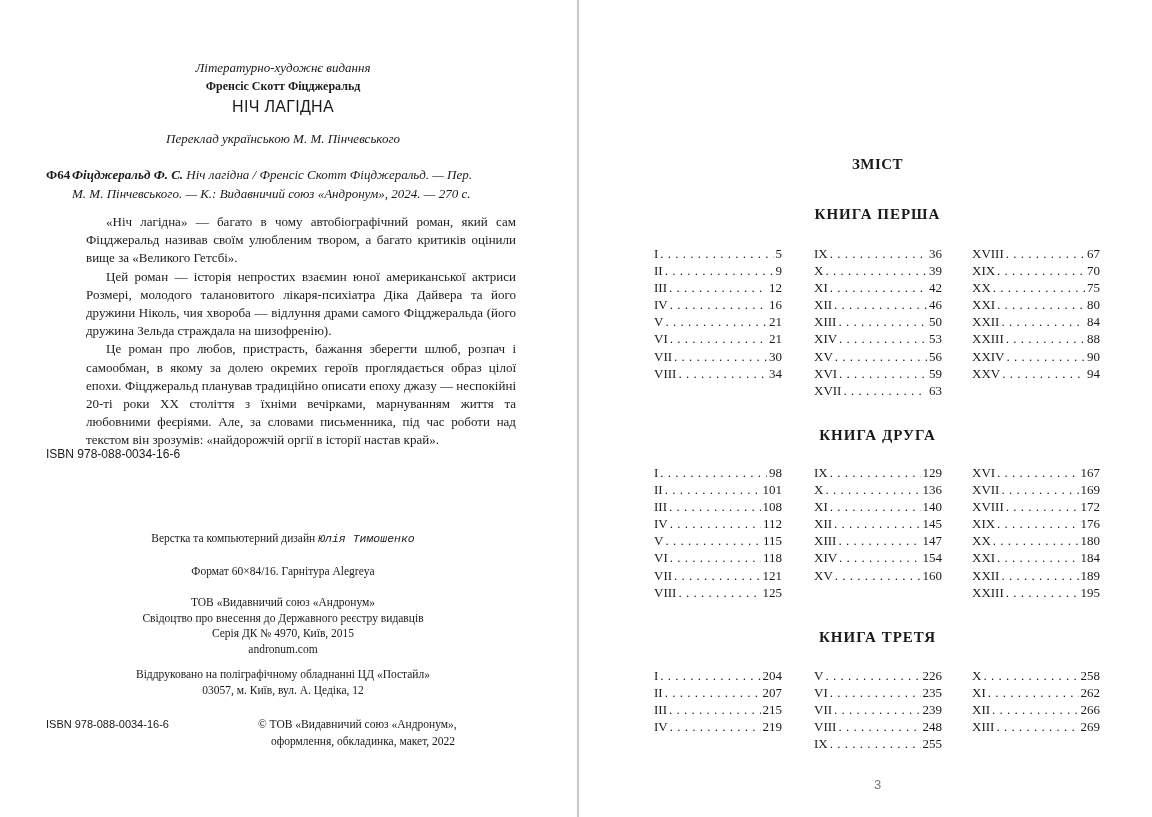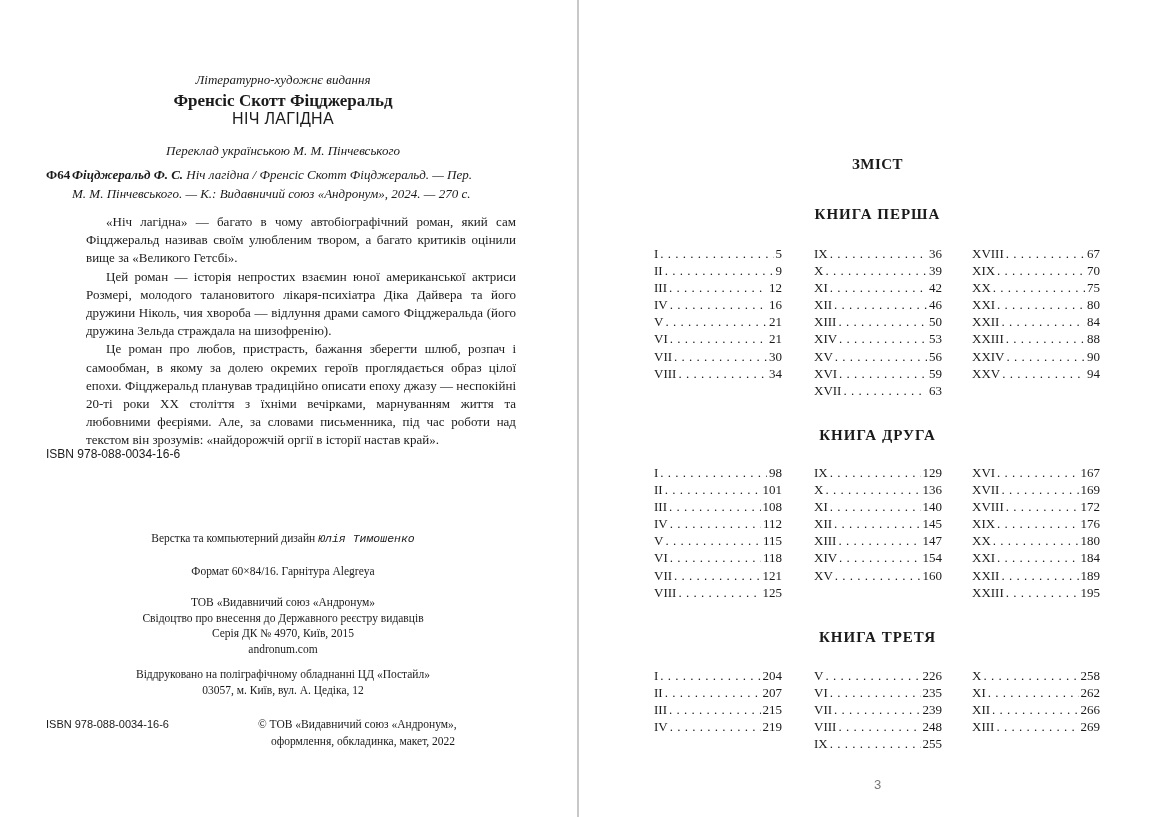--- a/index.html
+++ b/index.html
@@ -41,31 +41,30 @@
       background: #c8c8c8;
     }
 
     
     .center-line {
       position: absolute;
       left: 46px;
       width: 474px;
       text-align: center;
       white-space: nowrap;
-      margin-top: 12px;
     }
     .genre {
       top: 60px;
       font-style: italic;
       font-size: 13px;
     }
     .author {
       top: 79px;
       font-weight: bold;
-      font-size: 17px;
+      font-size: 12px;
     }
     .title {
       top: 98px;
       font-size: 16px;
       letter-spacing: 0.3px;
       font-family: "Liberation Sans", "DejaVu Sans", sans-serif;
       font-weight: normal;
     }
     .translation {
       top: 131px;

